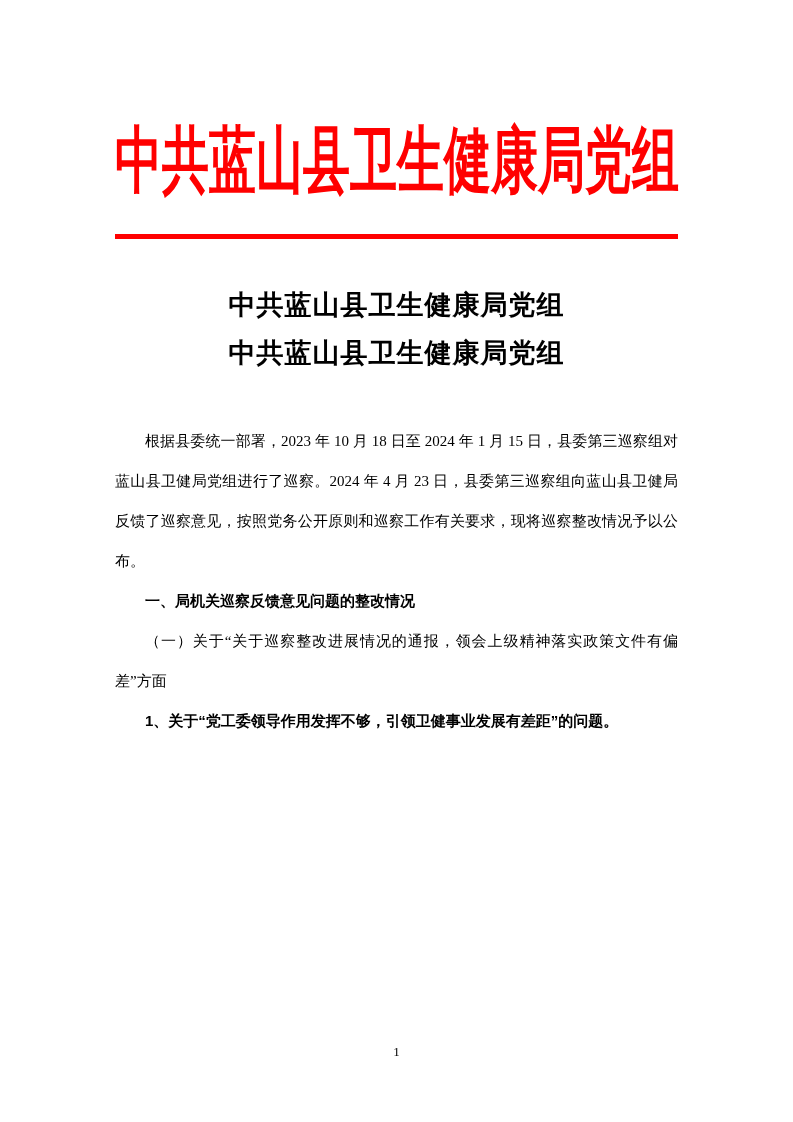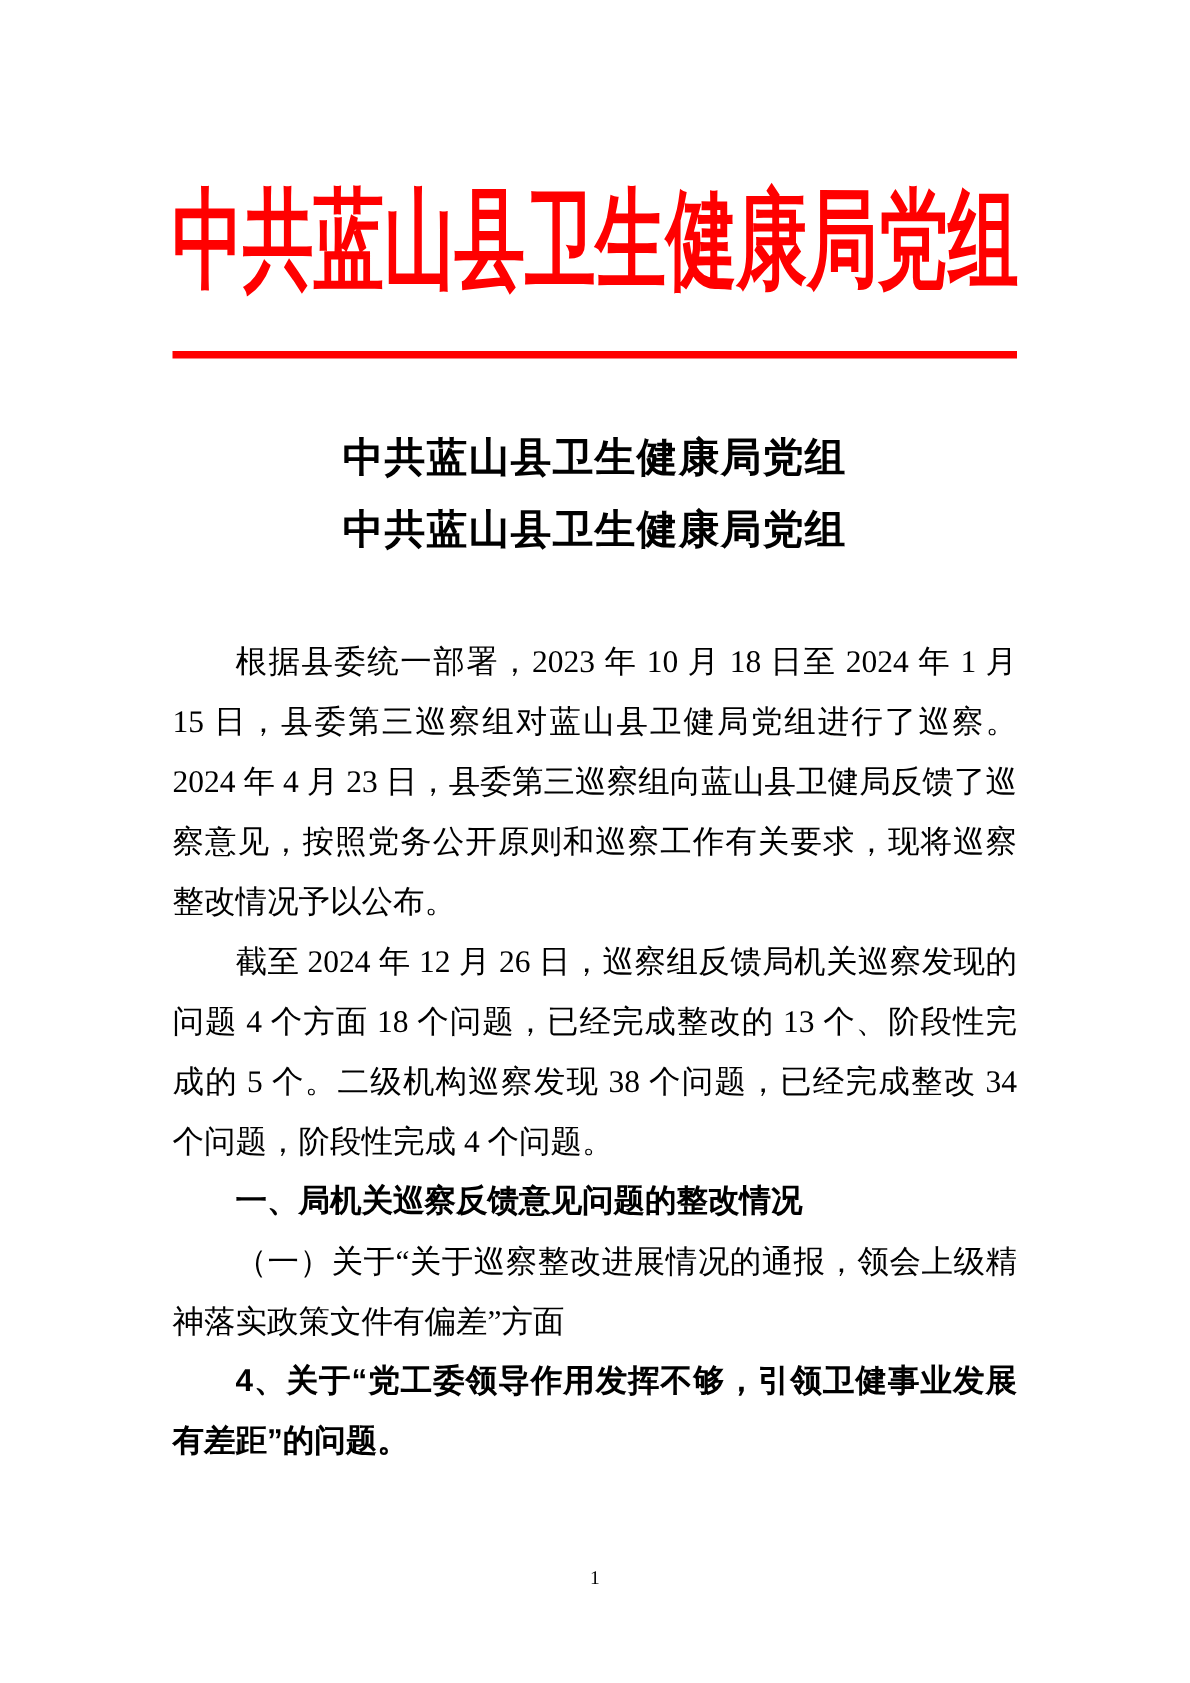--- a/index.html
+++ b/index.html
@@ -56,21 +56,21 @@
     text-align:center;
     font-weight:bold;
     font-size:27px;
     line-height:48px;
     font-family:"Liberation Serif","DejaVu Serif",serif;
     letter-spacing:1px;
   }
   
   .body-text{
     margin-top:44px;
-    font-size:21px;
+    font-size:15px;
     line-height:40px;
     text-align:justify;
   }
   .para{
     text-indent:2em;
   }
   .para-body{
     font-family:"Liberation Serif","DejaVu Serif",serif;
   }
   .para-heading{
@@ -107,21 +107,20 @@
 
   <div class="red-rule"></div>
 
   <div class="doc-title">
     <div>中共蓝山县卫生健康局党组</div>
     <div>中共蓝山县卫生健康局党组</div>
   </div>
 
   <div class="content body-text">
     <p class="para para-body">根据县委统一部署，2023 年 10 月 18 日至 2024 年 1 月 15 日，县委第三巡察组对蓝山县卫健局党组进行了巡察。2024 年 4 月 23 日，县委第三巡察组向蓝山县卫健局反馈了巡察意见，按照党务公开原则和巡察工作有关要求，现将巡察整改情况予以公布。</p>
-    <p class="para para-body">截至 2024 年 12 月 26 日，巡察组反馈局机关巡察发现的问题 4 个方面 18 个问题，已经完成整改的 13 个、阶段性完成的 5 个。二级机构巡察发现 38 个问题，已经完成整改 34 个问题，阶段性完成 4 个问题。</p>
     <p class="para para-heading">一、局机关巡察反馈意见问题的整改情况</p>
     <p class="para para-kaiti">（一）关于“关于巡察整改进展情况的通报，领会上级精神落实政策文件有偏差”方面</p>
-    <p class="para para-bold">4、关于“党工委领导作用发挥不够，引领卫健事业发展有差距”的问题。</p>
+    <p class="para para-bold">1、关于“党工委领导作用发挥不够，引领卫健事业发展有差距”的问题。</p>
   </div>
 
   <div class="page-number">1</div>
 
 </div>
 
 </body></html>

